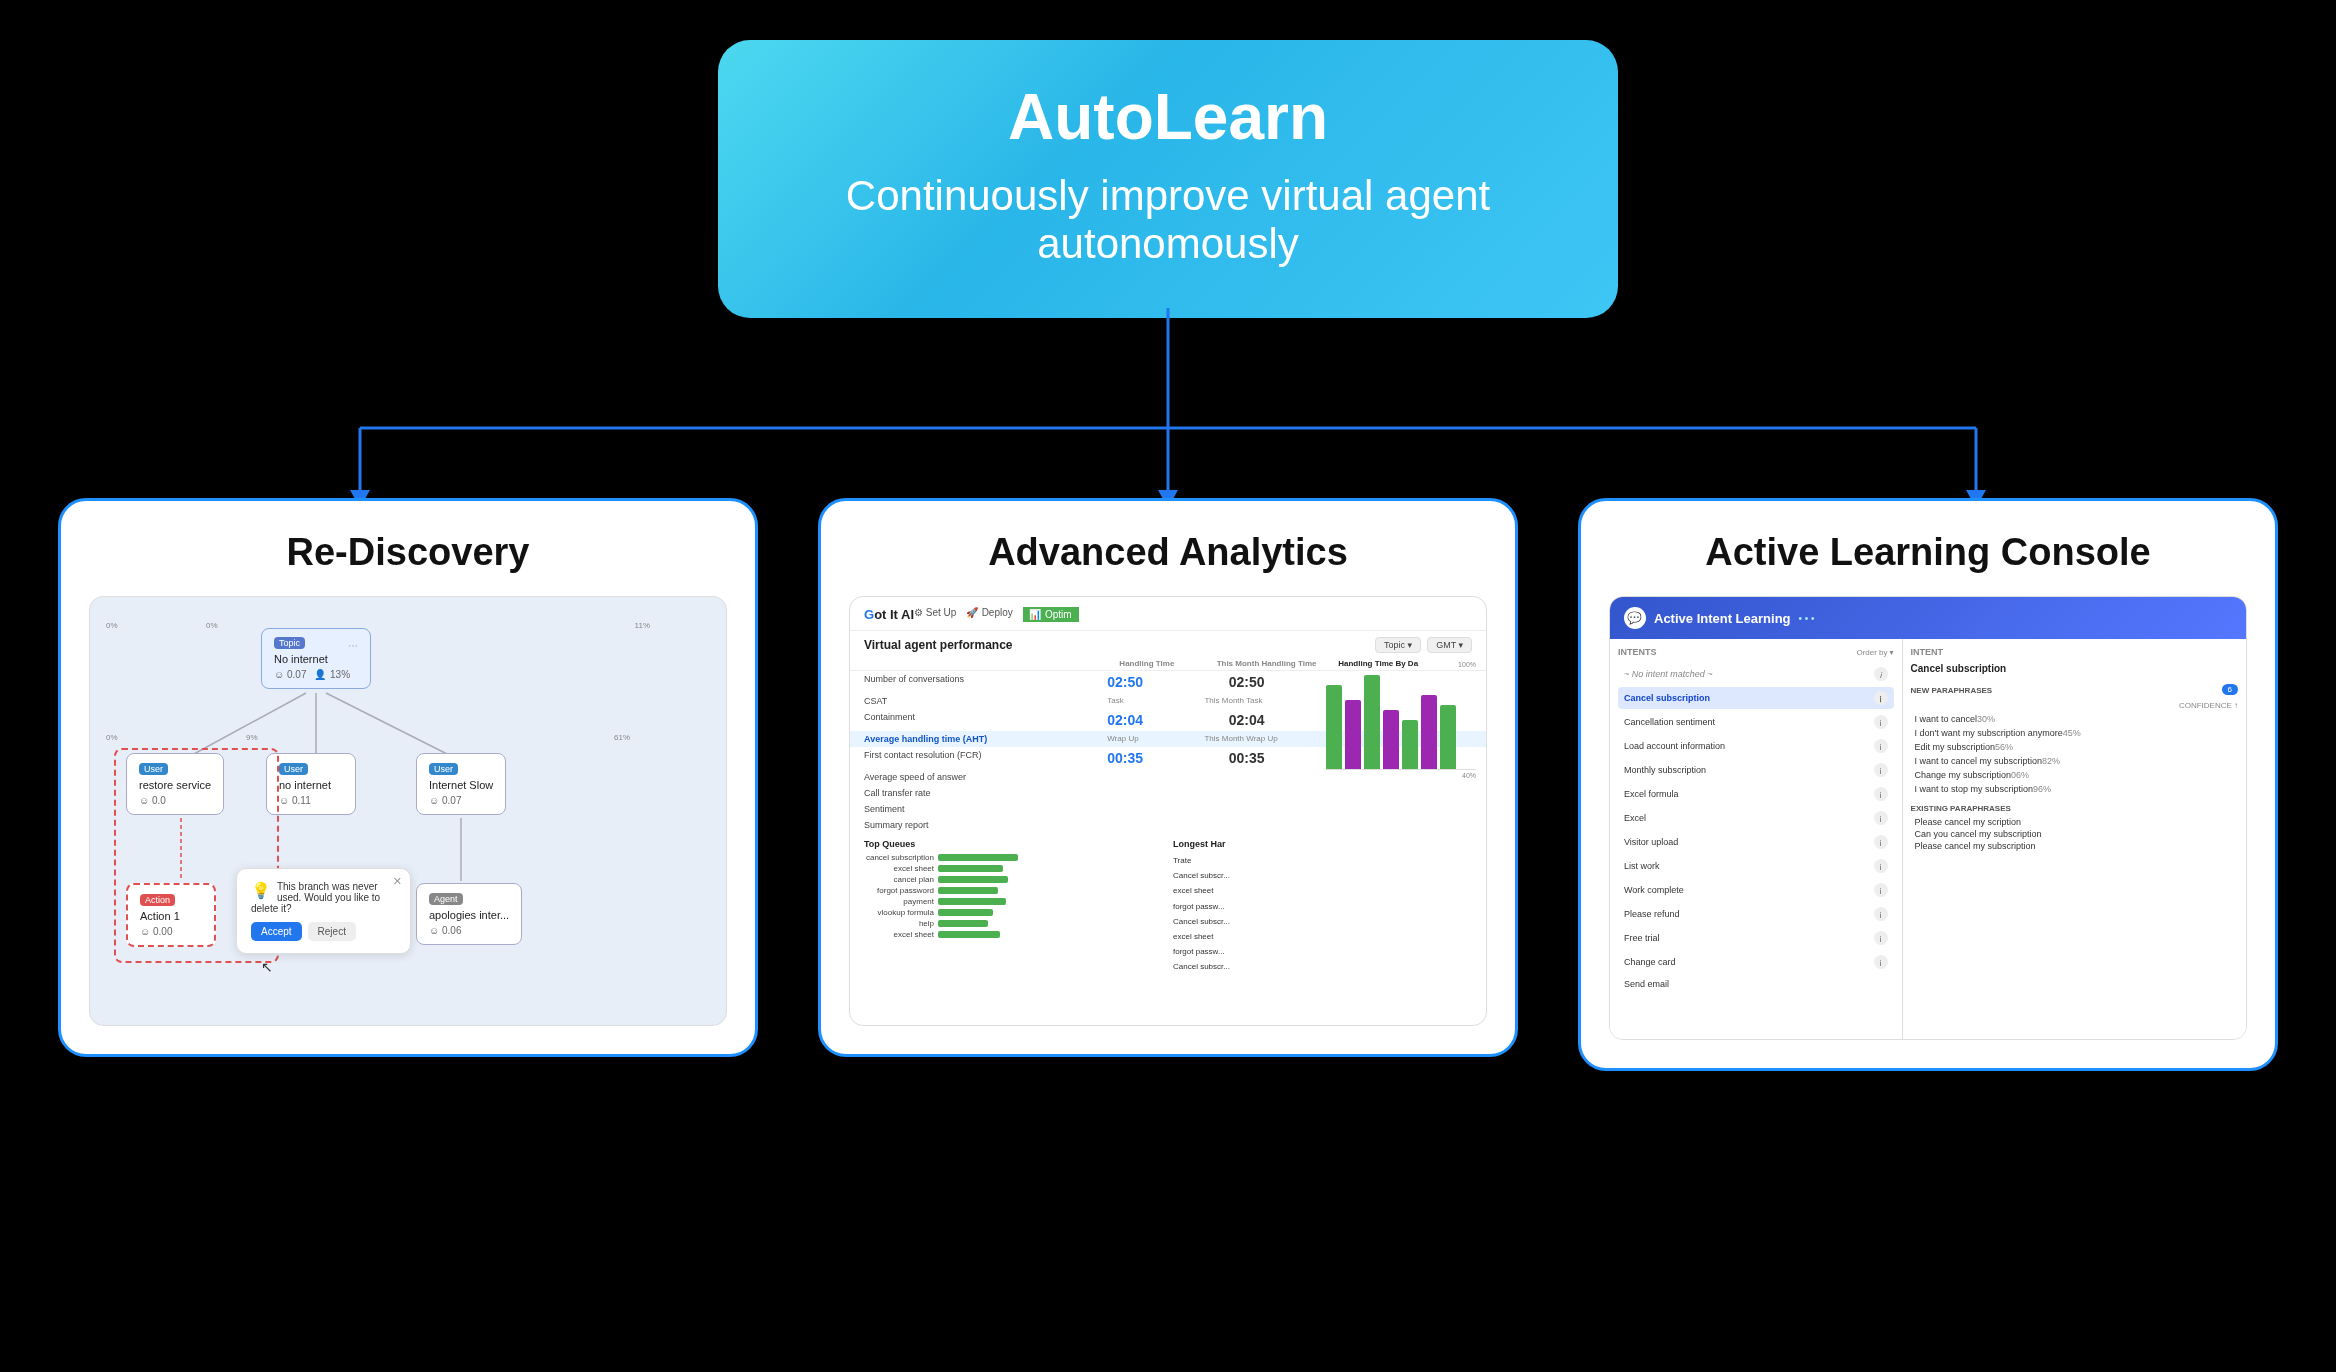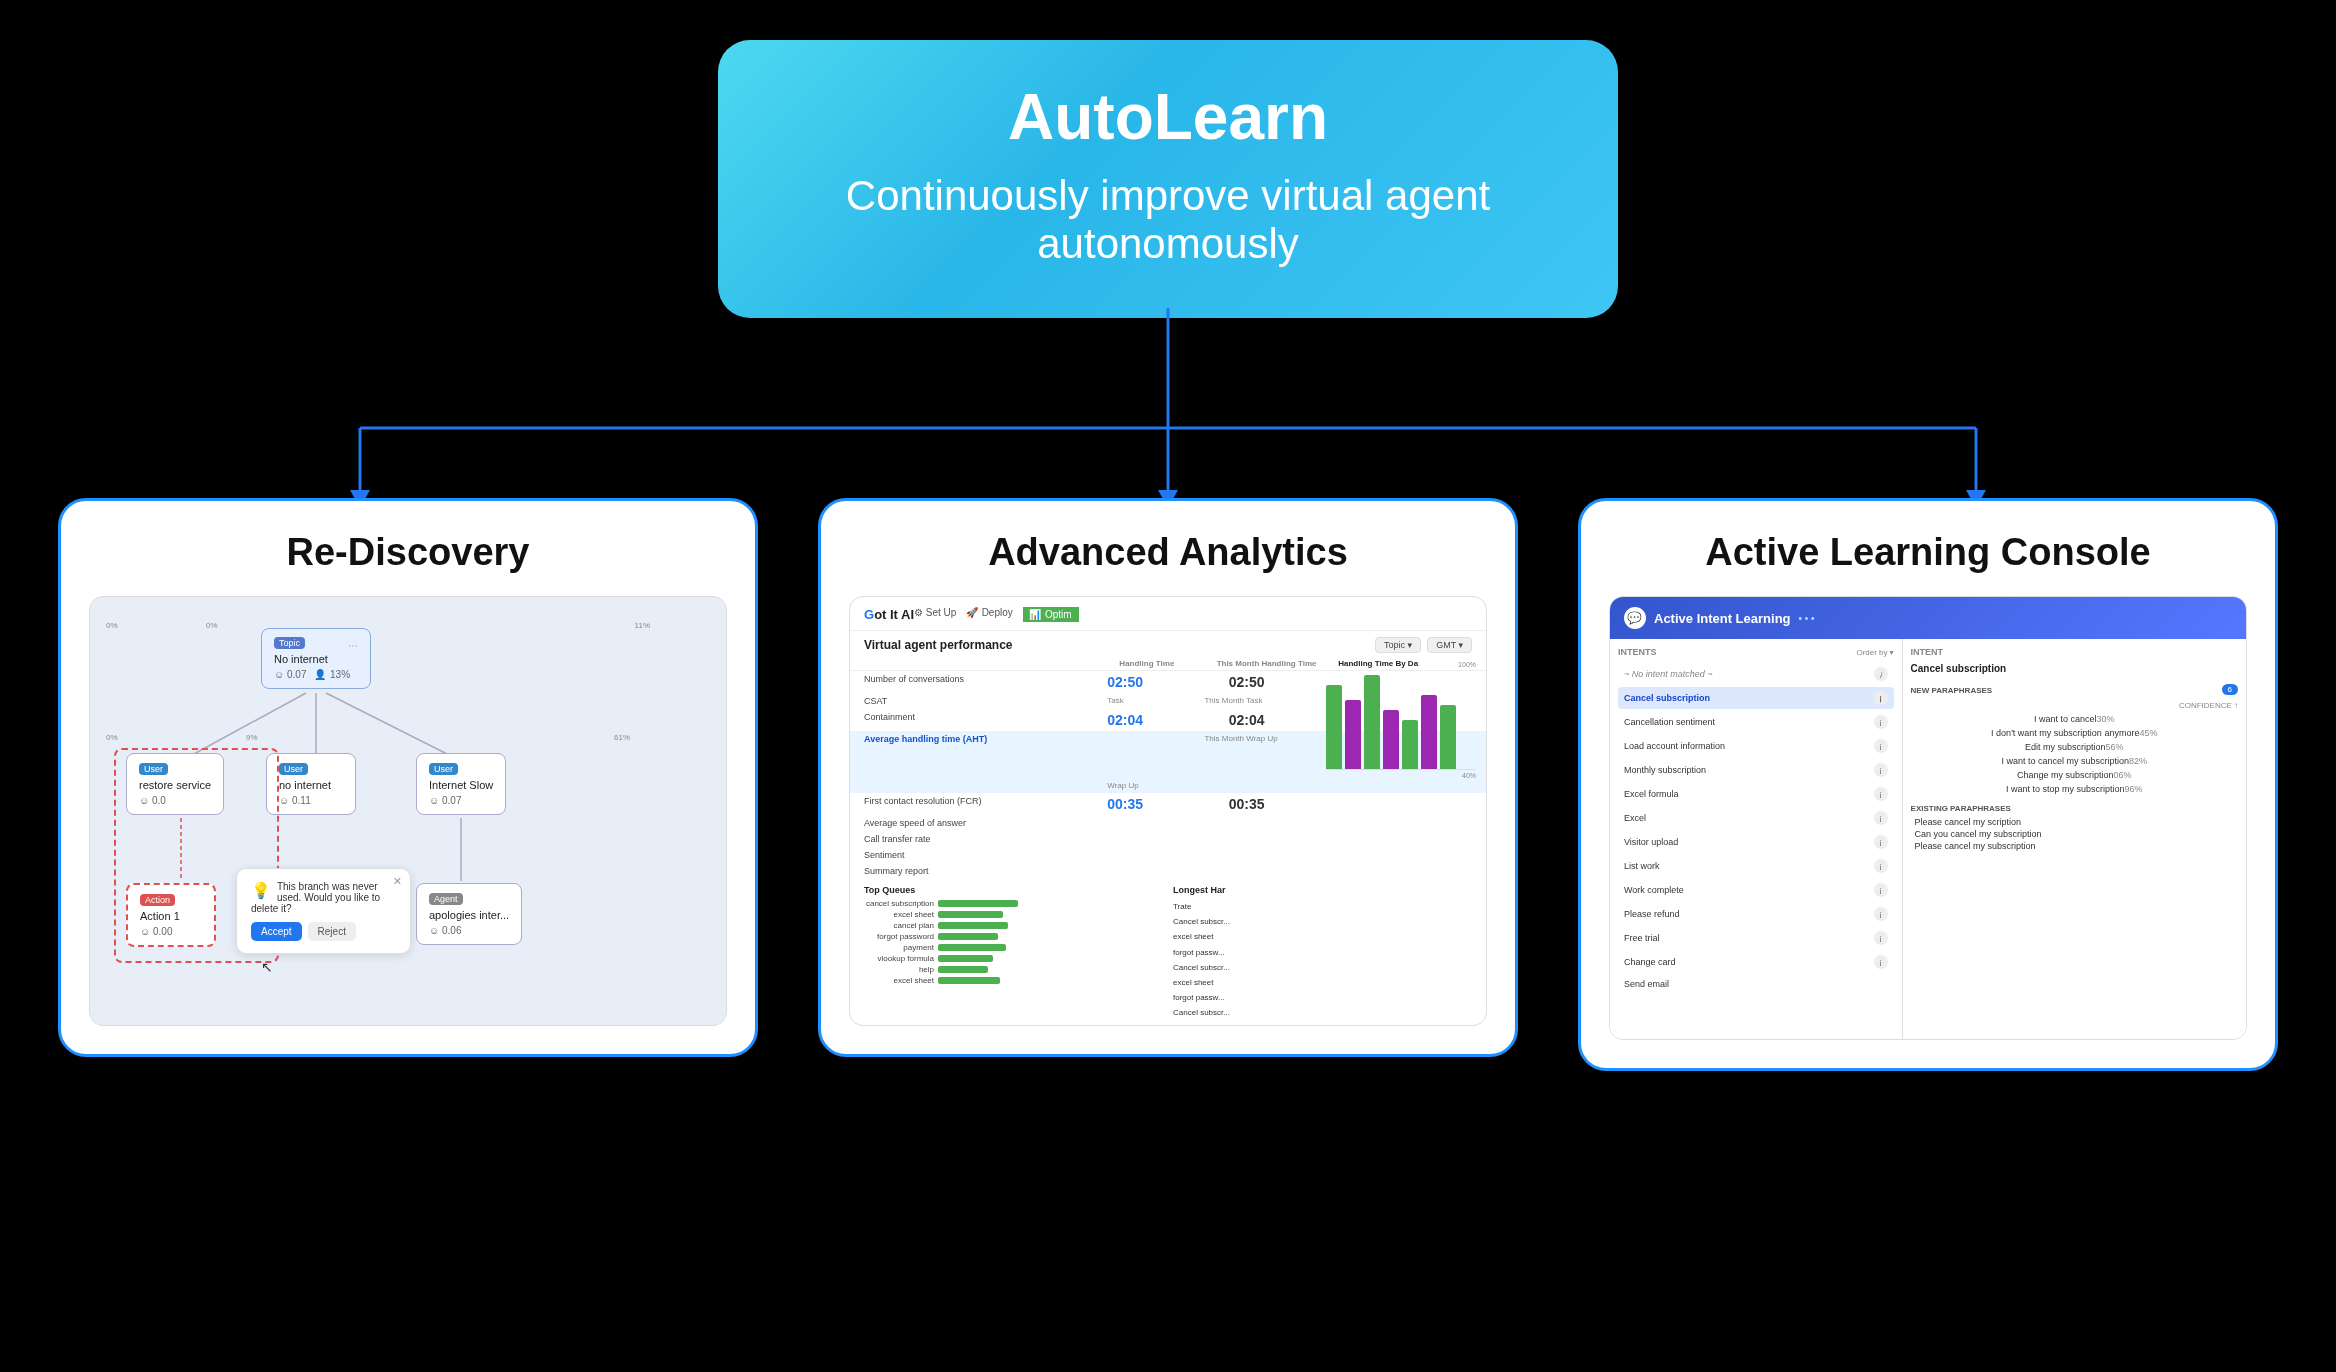--- a/index.html
+++ b/index.html
@@ -206,21 +206,21 @@
       border-radius: 4px;
       color: #333;
       margin-bottom: 2px;
       display: flex;
       align-items: center;
       justify-content: space-between;
     }
     .al-intent-row.active { background: #dde8ff; font-weight: 700; color: #1144cc; }
     .al-intent-row.no-match { color: #888; font-style: italic; }
     .al-intent-badge { background: #eee; border-radius: 50%; width: 14px; height: 14px; font-size: 8px; display: flex; align-items: center; justify-content: center; color: #666; }
-    .al-phrase-row { display: flex; justify-content: center; font-size: 9px; padding: 2px 4px; color: #333; }
+    .al-phrase-row { display: flex; justify-content: flex-start; font-size: 9px; padding: 2px 4px; color: #333; }
     .al-phrase-conf { color: #888; }
     .al-sub-title { font-size: 8px; font-weight: 700; color: #555; margin: 6px 0 3px; text-transform: uppercase; }
     .al-existing-phrase { font-size: 9px; color: #333; padding: 1px 4px; }
   </style>
 </head>
 <body>
 
 <div class="top-banner">
   <div class="banner-title">AutoLearn</div>
   <div class="banner-subtitle">Continuously improve virtual agent autonomously</div>
@@ -363,21 +363,21 @@
           <div style="font-size:8px;color:#888;width:16%;">Task</div>
           <div style="font-size:8px;color:#888;">This Month Task</div>
         </div>
         <div class="analytics-table-row">
           <div class="analytics-col1">Containment</div>
           <div class="analytics-col2" style="font-size:14px;font-weight:800;color:#2277ee;">02:04</div>
           <div class="analytics-col3" style="font-size:14px;font-weight:800;color:#333;">02:04</div>
         </div>
         <div class="analytics-table-row highlighted-row">
           <div class="analytics-col1" style="color:#1155cc;font-weight:600;">Average handling time (AHT)</div>
-          <div style="font-size:8px;color:#888;width:16%;margin-top:47px;">Wrap Up</div>
+          <div style="font-size:8px;color:#888;width:16%;">Wrap Up</div>
           <div style="font-size:8px;color:#888;">This Month Wrap Up</div>
         </div>
         <div class="analytics-table-row">
           <div class="analytics-col1">First contact resolution (FCR)</div>
           <div class="analytics-col2" style="font-size:14px;font-weight:800;color:#2277ee;">00:35</div>
           <div class="analytics-col3" style="font-size:14px;font-weight:800;color:#333;">00:35</div>
         </div>
         <div class="analytics-table-row">
           <div class="analytics-col1">Average speed of answer</div>
         </div>

